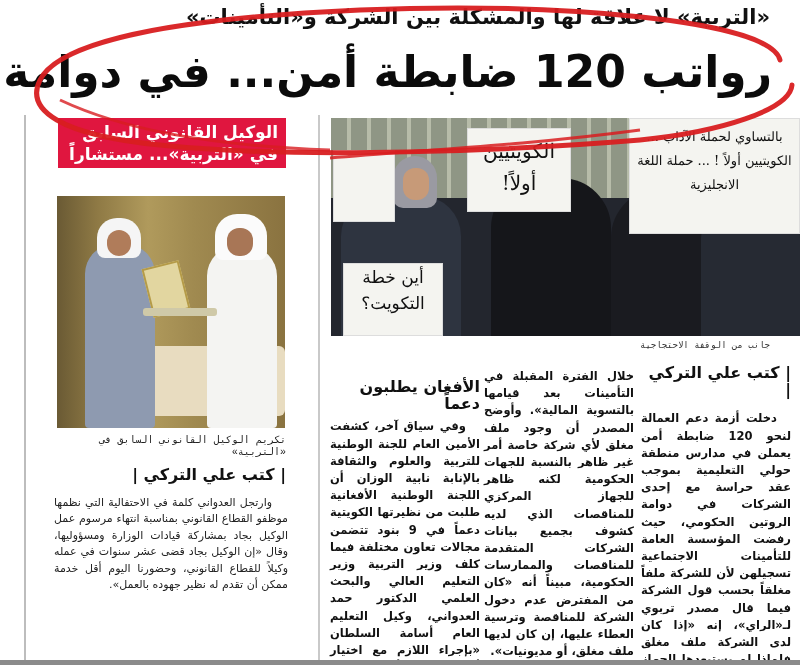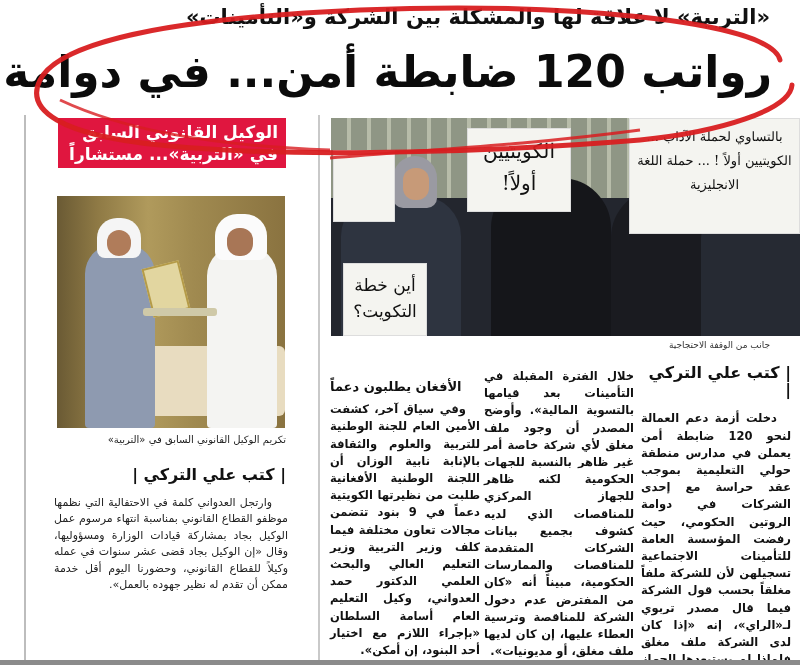--- a/index.html
+++ b/index.html
@@ -28,48 +28,48 @@
     position:absolute; left:58px; top:118px; width:228px; height:50px;
     background:#e0163f; color:#fff; text-align:right; padding:3px 8px 0 0; box-sizing:border-box;
     font-weight:bold; font-size:17px; line-height:22px;
   }
   .side-photo {
     position:absolute; left:57px; top:196px; width:228px; height:232px; overflow:hidden;
     background:linear-gradient(90deg,#6a5a34 0%,#8f7a45 18%,#b09a5c 40%,#a08a50 60%,#8a7340 100%);
   }
   .side-caption {
     position:absolute; left:58px; top:434px; width:228px; text-align:right;
-    font-size:10px; color:#222;
+    font-size:10px; color:#222;font-family:Liberation Mono, monospace;
   }
   .byline {
     font-weight:bold; font-size:16px; text-align:right; color:#111;
   }
   .side-byline { position:absolute; left:58px; top:465px; width:228px; }
   .side-body {
     position:absolute; left:54px; top:495px; width:234px; text-align:justify;
     font-size:11px; line-height:16.4px; color:#222;
   }
   .side-body p { margin:0; text-indent:16px; }
 
   
   .main-photo {
     position:absolute; left:331px; top:118px; width:469px; height:218px; overflow:hidden;
     background:#2b2e36;
   }
   .main-caption {
-    position:absolute; right:30px; top:340px; font-size:9px; color:#333; text-align:right;
+    position:absolute; right:30px; top:340px; font-size:9px; color:#333; text-align:right;font-family:Liberation Mono, monospace;
   }
 
   
   .col {
     position:absolute; top:368px; width:150px; text-align:justify;
     font-weight:bold; font-size:11.5px; line-height:17.2px; color:#111;
   }
   .col p { margin:0; }
-  .col .sub { text-align:left; font-size:13px; margin:10px 0 6px; }
+  .col .sub { text-align:right; font-size:16px; margin:10px 0 6px; }
   .col .indent { text-indent:14px; }
   .c1 { left:641px; top:364px; }
   .c2 { left:484px; top:368px; }
   .c3 { left:330px; top:368px; }
   .bottom-bar { position:absolute; left:0; top:660px; width:800px; height:5px; background:#8b8b8b; }
   .sign { position:absolute; background:#f4f4f0; border:1px solid #ddd; color:#111; font-family:"DejaVu Serif", serif; text-align:center; }
 </style>
 </head>
 <body>
 
@@ -118,21 +118,21 @@
   <div style="position:absolute;left:0;top:80px;width:469px;height:138px;background:#23262e;"></div>
 
   <div style="position:absolute;left:10px;top:78px;width:120px;height:140px;background:#2e3440;border-radius:40px 40px 0 0;"></div>
   <div style="position:absolute;left:62px;top:38px;width:44px;height:52px;background:#9a9aa2;border-radius:22px 22px 10px 10px;"></div>
   <div style="position:absolute;left:72px;top:50px;width:26px;height:32px;background:#c79a78;border-radius:12px;"></div>
   <div style="position:absolute;left:160px;top:60px;width:120px;height:158px;background:#15161a;border-radius:50px 50px 0 0;"></div>
   <div style="position:absolute;left:280px;top:70px;width:100px;height:148px;background:#1a1b20;border-radius:50px 50px 0 0;"></div>
   <div style="position:absolute;left:370px;top:80px;width:99px;height:138px;background:#262a33;border-radius:40px 40px 0 0;"></div>
 
   <div class="sign" style="left:136px;top:10px;width:104px;height:84px;font-size:20px;line-height:32px;direction:rtl;padding-top:6px;box-sizing:border-box;">الكويتيين أولاً!</div>
-  <div class="sign" style="left:12px;top:145px;width:84px;height:73px;font-size:17px;line-height:26px;direction:rtl;padding-top:8px;box-sizing:border-box;">أين خطة التكويت؟</div>
+  <div class="sign" style="left:12px;top:145px;width:100px;height:73px;font-size:17px;line-height:26px;direction:rtl;box-sizing:border-box;">أين خطة التكويت؟</div>
   <div class="sign" style="left:298px;top:0px;width:171px;height:116px;font-size:13px;line-height:24px;direction:rtl;padding-top:6px;box-sizing:border-box;">بالتساوي لحملة الآداب ... الكويتيين أولاً ! ... حملة اللغة الانجليزية</div>
   <div class="sign" style="left:2px;top:32px;width:60px;height:70px;font-size:9px;"></div>
 </div>
 <div class="main-caption rtl">جانب من الوقفة الاحتجاجية</div>
 
 <div class="col c1 rtl">
   <div class="byline" style="margin-bottom:12px;">| كتب علي التركي |</div>
   <p class="indent">دخلت أزمة دعم العمالة لنحو 120 ضابطة أمن يعملن في مدارس منطقة حولي التعليمية بموجب عقد حراسة مع إحدى الشركات في دوامة الروتين الحكومي، حيث رفضت المؤسسة العامة للتأمينات الاجتماعية تسجيلهن لأن للشركة ملفاً مغلقاً بحسب قول الشركة فيما قال مصدر تربوي لـ«الراي»، إنه «إذا كان لدى الشركة ملف مغلق فلماذا لم يستبعدها الجهاز المركزي للمناقصات العامة أثناء فض المظاريف واستعراض العطاءات؟».</p>
 
 </div>

